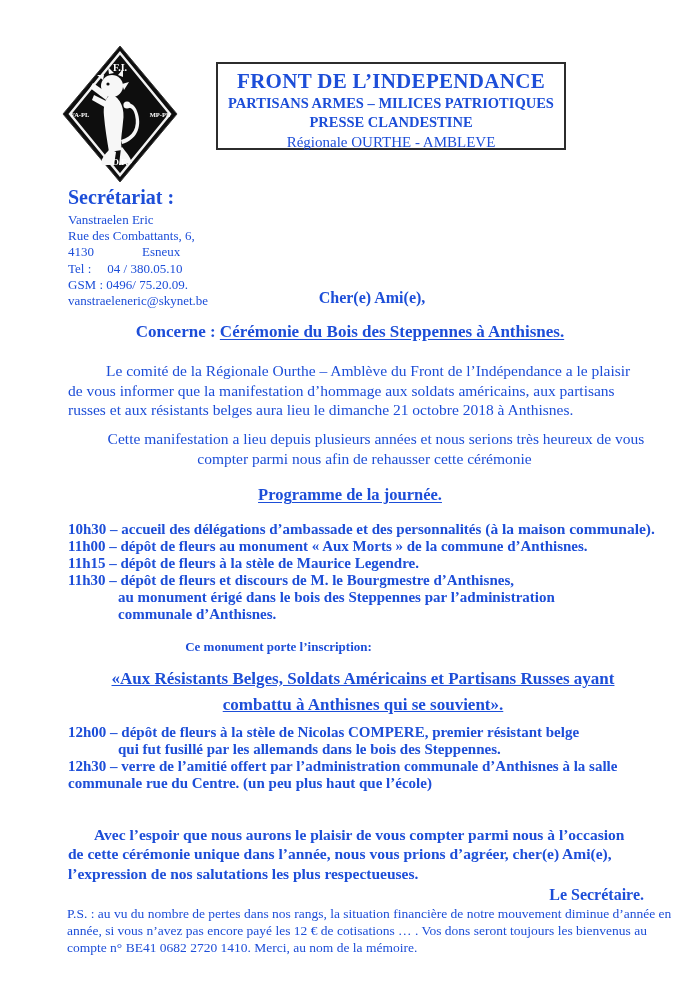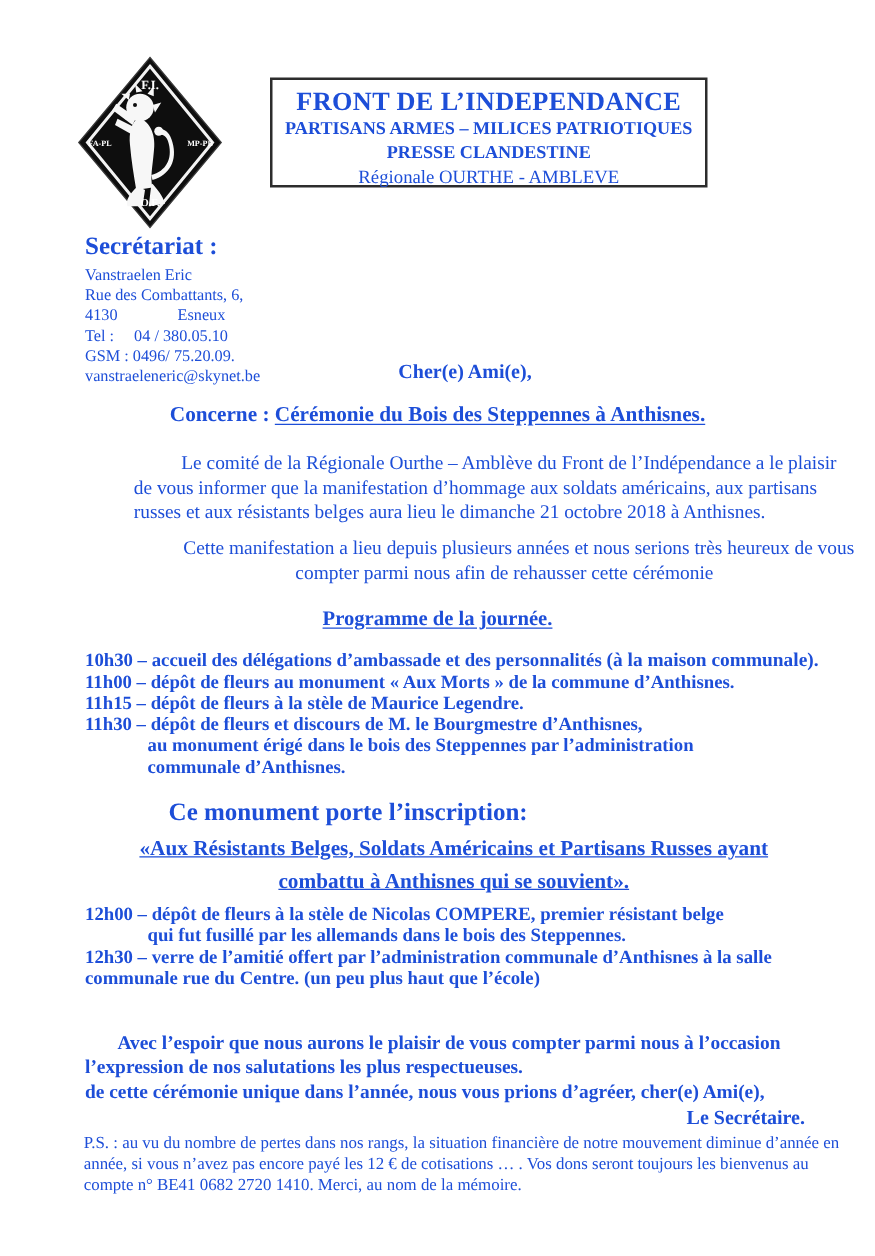--- a/index.html
+++ b/index.html
@@ -29,39 +29,39 @@
   
   .salutation {
     position:absolute; top:289px; left:0; width:700px; box-sizing:border-box;
     padding-left:44px; text-align:center; font-weight:bold; font-size:16px;
   }
   .concerne {
     position:absolute; top:322px; left:0; width:700px; text-align:center;
     font-weight:bold; font-size:17px;
   }
   .concerne-subject { text-decoration:underline; text-underline-offset:2px; }
-  .para { font-size:15.5px; line-height:19.6px;margin-left:39px; }
+  .para { font-size:15.5px; line-height:19.6px; }
   .para1 { position:absolute; top:361px; left:68px; width:590px; }
   .para2 { position:absolute; top:429px; left:68px; width:590px;text-align:center; }
   .ind-38 { padding-left:38px; }
   .ind-26 { padding-left:26px; }
   .ind-3  { padding-left:3px; }
   .program-title {
     position:absolute; top:485px; left:0; width:700px; text-align:center;
     font-weight:bold; font-size:16.5px;
   }
   .program-title span { text-decoration:underline; text-underline-offset:2px; }
   .program { font-weight:bold; font-size:15px; line-height:17.1px; }
   .program1 { position:absolute; top:520px; left:68px; width:600px; }
   .program2 { position:absolute; top:724px; left:68px; width:600px; }
   .prog-indent { padding-left:50px; }
   .normal-weight { font-weight:bold; font-size:15.5px; }
   .monument-intro {
     position:absolute; top:639px; left:0; width:557px; text-align:center;
-    font-weight:bold; font-size:20px;
+    font-weight:bold; font-size:13px;
   }
   .inscription {
     position:absolute; top:666px; left:0; width:700px; box-sizing:border-box;
     padding-left:26px; text-align:center; font-weight:bold; font-size:17px;
     line-height:25.5px;
     text-decoration:underline;
   }
   .closing { position:absolute; top:825px; left:68px; width:590px;
     font-weight:bold; font-size:15.5px; line-height:19.4px; }
   .signature {
@@ -158,22 +158,22 @@
 
   <div class="program program2">
     <div>12h00 – dépôt de fleurs à la stèle de Nicolas COMPERE, premier résistant belge</div>
     <div class="prog-indent">qui fut fusillé par les allemands dans le bois des Steppennes.</div>
     <div>12h30 – verre de l’amitié offert par l’administration communale d’Anthisnes à la salle</div>
     <div>communale rue du Centre. (un peu plus haut que l’école)</div>
   </div>
 
   <div class="closing">
     <div class="ind-26">Avec l’espoir que nous aurons le plaisir de vous compter parmi nous à l’occasion</div>
+    <div>de cette cérémonie unique dans l’année, nous vous prions d’agréer, cher(e) Ami(e),</div>
     <div>l’expression de nos salutations les plus respectueuses.</div>
-    <div>de cette cérémonie unique dans l’année, nous vous prions d’agréer, cher(e) Ami(e),</div>
   </div>
 
   <div class="signature">Le Secrétaire.</div>
 
   <div class="ps">
     <div>P.S. : au vu du nombre de pertes dans nos rangs, la situation financière de notre mouvement diminue d’année en</div>
     <div>année, si vous n’avez pas encore payé les 12 € de cotisations … . Vos dons seront toujours les bienvenus au</div>
     <div>compte n° BE41 0682 2720 1410. Merci, au nom de la mémoire.</div>
   </div>
 

